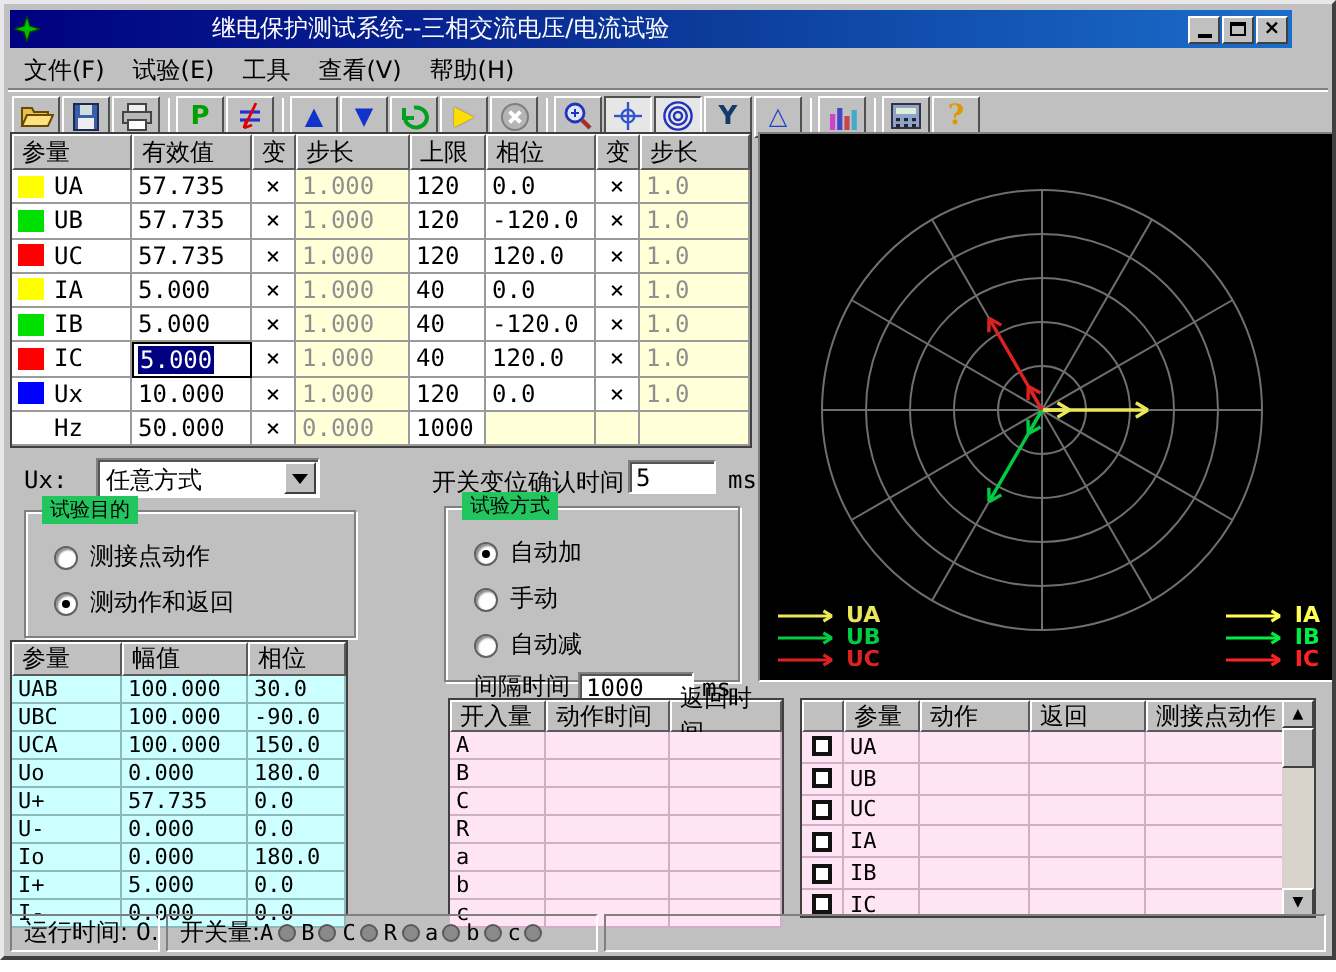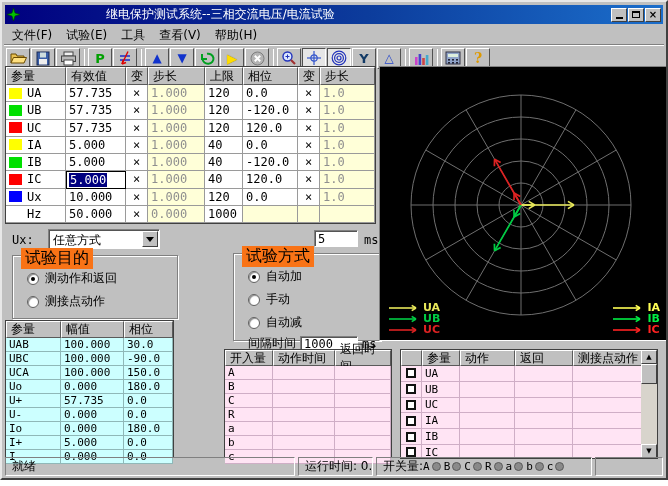--- a/index.html
+++ b/index.html
@@ -1,20 +1,20 @@
 <!DOCTYPE html>
 <html><head>
 <meta charset="utf-8">
 <style>
   html,body{margin:0;padding:0;background:#fff;font-family:"DejaVu Sans",sans-serif;}
   *{box-sizing:border-box;}
   #win{position:relative;width:668px;height:480px;background:#c0c0c0;
        border:2px solid;border-color:#e8e8e8 #404040 #404040 #e8e8e8;overflow:hidden;}
   
-  #titlebar{position:absolute;left:3px;top:3px;right:3px;height:19px;
+  #titlebar{position:absolute;left:3px;top:3px;right:20px;height:19px;
     background:linear-gradient(90deg,#000080 0%,#0c3c9c 55%,#1b6ecb 100%);
     display:flex;align-items:center;padding:0 2px;}
   #title-text{color:#fff;font-size:12px;margin-left:86px;white-space:nowrap;}
   #caption-btns{margin-left:auto;display:flex;gap:1px;}
   .capbtn{width:16px;height:14px;background:#c0c0c0;border:1px solid;
     border-color:#fff #404040 #404040 #fff;display:flex;align-items:center;justify-content:center;
     font:bold 10px "DejaVu Sans",sans-serif;color:#000;}
   .min-glyph{display:block;width:7px;height:2px;background:#000;margin-top:7px;}
   .max-glyph{display:block;width:8px;height:7px;border:1px solid #000;border-top:2px solid #000;}
   
@@ -46,21 +46,21 @@
   .td-edit .sel{background:#000080;color:#fff;margin-left:2px;padding:0 1px;}
   
   .lab{position:absolute;font-size:12px;color:#000;white-space:nowrap;}
   #ux-combo{position:absolute;left:46px;top:227px;width:112px;height:20px;background:#fff;
     border:1px solid;border-color:#808080 #fff #fff #808080;box-shadow:inset 1px 1px 0 #555;}
   #ux-combo .val{font-size:12px;margin:2px 0 0 4px;display:block;}
   .combo-btn{position:absolute;right:1px;top:1px;width:16px;bottom:1px;background:#c0c0c0;
     border:1px solid;border-color:#fff #404040 #404040 #fff;display:flex;align-items:center;justify-content:center;}
   .dn-tri{width:0;height:0;border:4px solid transparent;border-top:5px solid #000;margin-top:4px;}
   .groupbox{position:absolute;border:1px solid #808080;box-shadow:1px 1px 0 #fff,inset 1px 1px 0 #fff;}
-  .gb-legend{position:absolute;top:-8px;left:8px;background:#f97316;padding:0 4px;font-size:16px;}
+  .gb-legend{position:absolute;top:-8px;left:8px;background:#22c55e;padding:0 4px;font-size:10px;}
   .rad-row{display:flex;align-items:center;gap:6px;font-size:12px;margin:6px 0 0 14px;}
   .rad{width:12px;height:12px;border-radius:50%;background:#fff;border:1px solid #606060;
     box-shadow:inset 1px 1px 1px rgba(0,0,0,.45);flex:none;display:flex;align-items:center;justify-content:center;}
   .rad.on::after{content:"";width:4px;height:4px;border-radius:50%;background:#000;display:block;}
   
   #derived-table{position:absolute;left:3px;top:318px;width:169px;height:138px;display:grid;
     grid-template-columns:55px 63px 1fr;grid-template-rows:17px repeat(9,1fr);
     border:1px solid #404040;background:#ccffff;}
   .tdc{background:#ccffff;border-right:1px solid #8fb8b8;border-bottom:1px solid #8fb8b8;
     font:11px "DejaVu Sans Mono",monospace;display:flex;align-items:center;padding:0 3px;}
@@ -385,38 +385,39 @@
     </div>
 
   <span class="lab" style="left:10px;top:231px;font-family:'DejaVu Sans Mono',monospace">Ux:</span>
   <div id="ux-combo">
     <span class="val">任意方式</span>
     <span class="combo-btn">
         <span class="dn-tri"></span>
       </span>
   </div>
 
+  <span class="lab" style="left:214px;top:231px">开关变位确认时间</span>
   <input class="field" style="position: absolute; left: 312px; top: 228px; width: 44px; height: 17px;" value="5">
   <span class="lab" style="left:362px;top:231px;font-family:'DejaVu Sans Mono',monospace">ms</span>
 
   <div class="groupbox" style="left:10px;top:253px;width:166px;height:64px">
     <span class="gb-legend">试验目的</span>
     <div id="purpose-options" style="padding-top: 8px;">
         <div class="rad-row">
+          <span class="rad"></span>
+          <span>测接点动作</span>
+        </div>
+        <div class="rad-row">
           <span class="rad on"></span>
           <span>测动作和返回</span>
         </div>
-        <div class="rad-row">
-          <span class="rad"></span>
-          <span>测接点动作</span>
-        </div>
       </div>
   </div>
 
-  <div class="groupbox" style="left:231px;top:251px;width:148px;height:88px">
+  <div class="groupbox" style="left:220px;top:251px;width:148px;height:88px">
     <span class="gb-legend">试验方式</span>
     <div id="mode-options" style="padding-top: 8px;">
         <div class="rad-row">
           <span class="rad on"></span>
           <span>自动加</span>
         </div>
         <div class="rad-row">
           <span class="rad"></span>
           <span>手动</span>
         </div>
@@ -644,21 +645,20 @@
             <line x1="1" y1="5" x2="28" y2="5" stroke="#ff2222" stroke-width="1.6"></line>
             <line x1="28" y1="5" x2="23.71555623315526" y2="7.577506859107321" stroke="#ff2222" stroke-width="1.6"></line>
             <line x1="28" y1="5" x2="23.71555623315526" y2="2.422493140892679" stroke="#ff2222" stroke-width="1.6"></line>
           </svg>
           <span style="color: rgb(255, 34, 34);">IC</span>
         </div>
       </div>
   </div>
 
   <div id="statusbar">
-    <span class="spanel" style="width:290px">就绪</span>
     <span class="spanel" style="width:75px">运行时间: 0.00s</span>
     <span class="spanel" style="width:216px" id="switch-panel">
         <span>开关量:</span>
         <span style="font: 11px &quot;DejaVu Sans Mono&quot;, monospace;">A</span>
         <span class="swc"></span>
         <span style="font: 11px &quot;DejaVu Sans Mono&quot;, monospace;">B</span>
         <span class="swc"></span>
         <span style="font: 11px &quot;DejaVu Sans Mono&quot;, monospace;">C</span>
         <span class="swc"></span>
         <span style="font: 11px &quot;DejaVu Sans Mono&quot;, monospace;">R</span>

